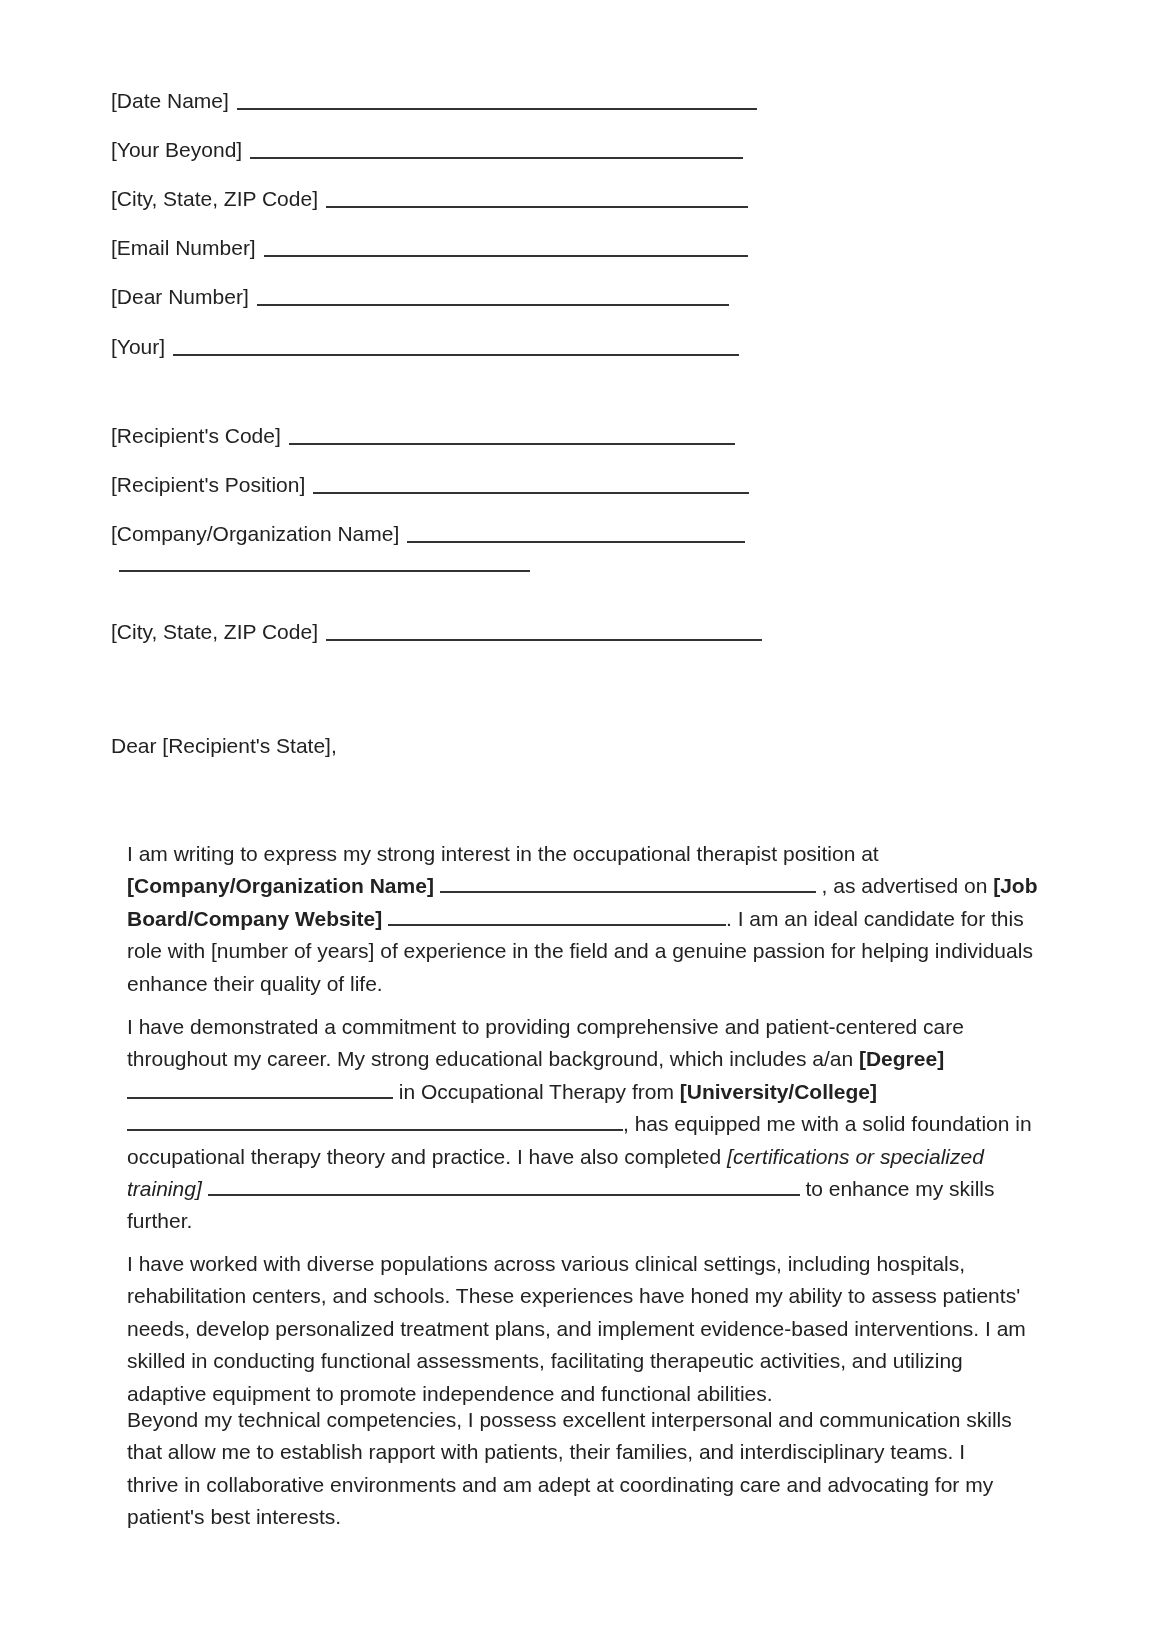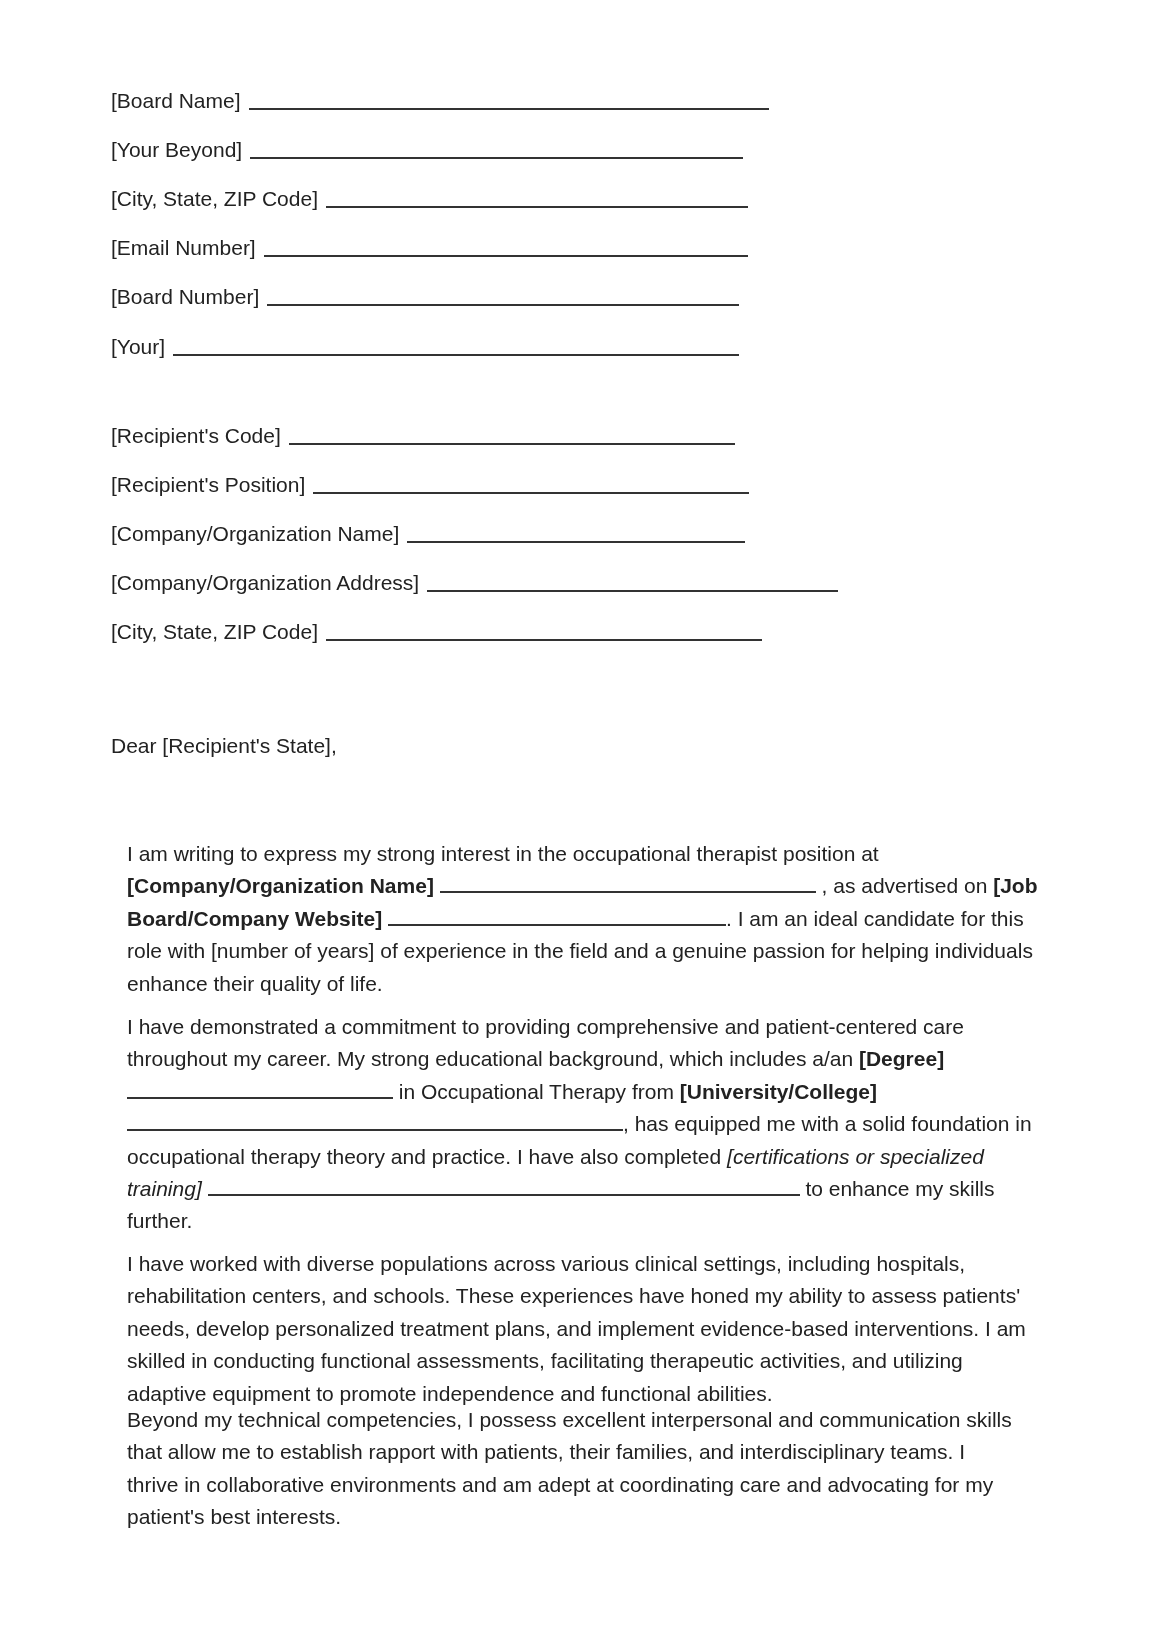--- a/index.html
+++ b/index.html
@@ -24,58 +24,57 @@
     .para b { font-weight: bold; }
     .para i { font-style: italic; }
     .ublank { display: inline-block; border-bottom: 2px solid #333333; height: 0; vertical-align: baseline; }
   </style>
 </head>
 <body>
 
 <div class="page">
 
   <div class="field" style="top:88px">
-    <span>[Board Name]</span>
+    <span>[Date Name]</span>
     <span class="blank" style="width:520px"></span>
   </div>
   <div class="field" style="top:137px">
     <span>[Your Beyond]</span>
     <span class="blank" style="width:493px"></span>
   </div>
   <div class="field" style="top:186px">
     <span>[City, State, ZIP Code]</span>
     <span class="blank" style="width:422px"></span>
   </div>
   <div class="field" style="top:235px">
     <span>[Email Number]</span>
     <span class="blank" style="width:484px"></span>
   </div>
   <div class="field" style="top:284px">
-    <span>[Board Number]</span>
+    <span>[Dear Number]</span>
     <span class="blank" style="width:472px"></span>
   </div>
   <div class="field" style="top:334px">
     <span>[Your]</span>
     <span class="blank" style="width:566px"></span>
   </div>
 
   <div class="field" style="top:423px">
     <span>[Recipient's Code]</span>
     <span class="blank" style="width:446px"></span>
   </div>
   <div class="field" style="top:472px">
     <span>[Recipient's Position]</span>
     <span class="blank" style="width:436px"></span>
   </div>
   <div class="field" style="top:521px">
     <span>[Company/Organization Name]</span>
     <span class="blank" style="width:338px"></span>
   </div>
   <div class="field" style="top:570px">
-    <span>[Company/Organization Address]</span>
     <span class="blank" style="width:411px"></span>
   </div>
   <div class="field" style="top:619px">
     <span>[City, State, ZIP Code]</span>
     <span class="blank" style="width:436px"></span>
   </div>
 
   <div class="salutation">Dear [Recipient's State],</div>
 
   <p class="para" style="top:822px; width:912px"><span>I am writing to express my strong interest in the occupational therapist position at</span> <b>[Company/Organization Name]</b> <span class="ublank" style="width:376px"></span> <span>, as advertised on</span> <b>[Job Board/Company Website]</b> <span class="ublank" style="width:338px"></span><span>. I am an ideal candidate for this role with [number of years] of experience in the field and a genuine passion for helping individuals enhance their quality of life.</span></p>

